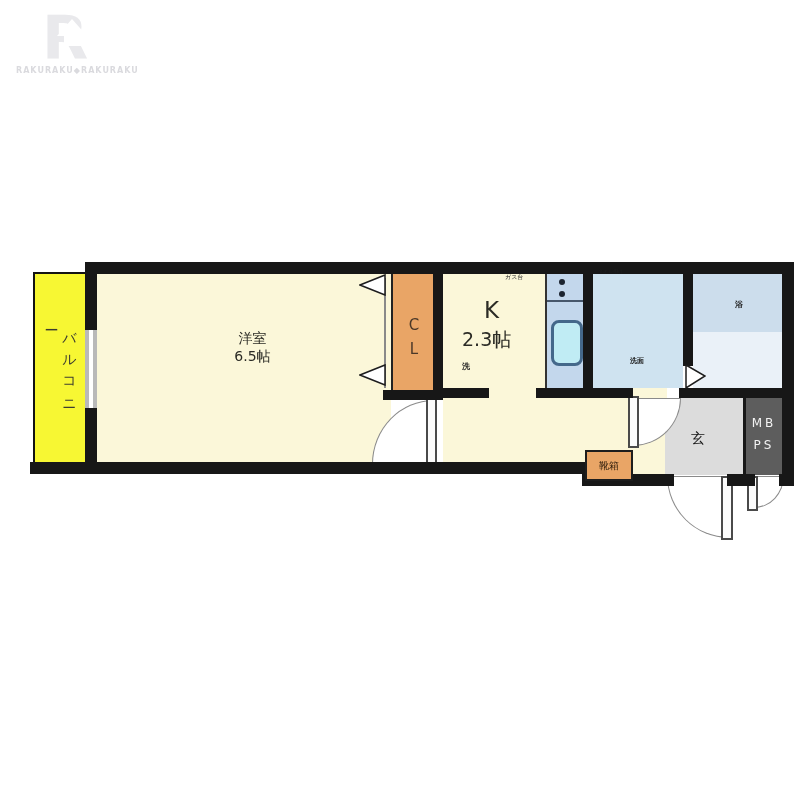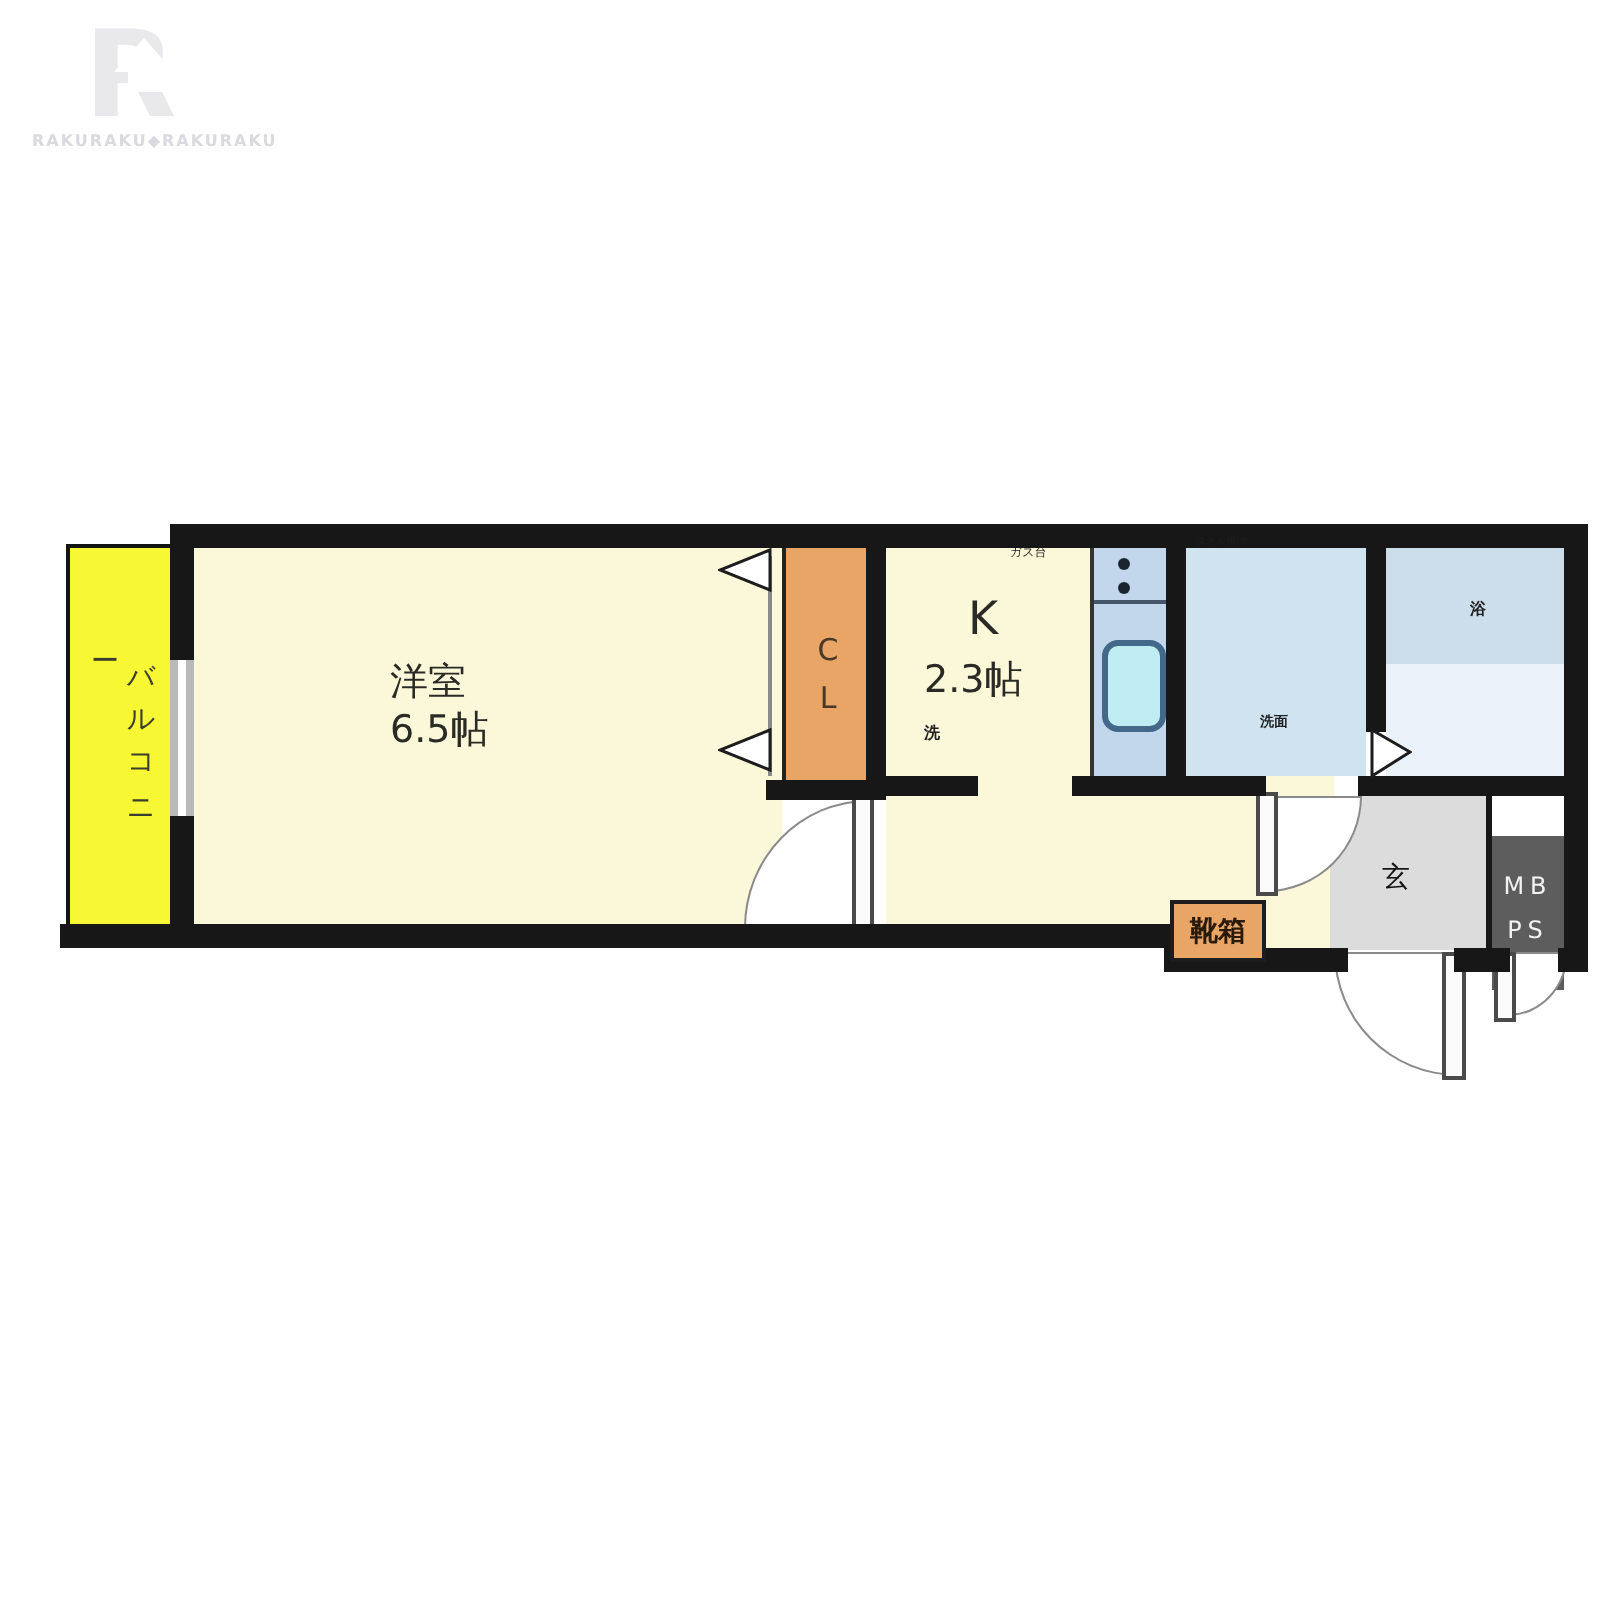--- a/index.html
+++ b/index.html
@@ -19,21 +19,21 @@
   .lbl{position:absolute;z-index:40;color:#2b2b25;}
 
   .floor-balcony{background:#f7f733;border:2px solid #141414;}
   .floor-room{background:#fbf7d9;}
   .floor-cl{background:#e9a566;border-left:2px solid #222;}
   .floor-k{background:#fbf7d9;}
   .floor-wash{background:#cfe3f0;}
   .floor-bath-top{background:#ccddec;}
   .floor-bath-bot{background:#eaf1f8;}
   .floor-genkan{background:#dcdcdc;}
-  .floor-mbps{background:#5d5d5d;margin-top:20px;}
+  .floor-mbps{background:#5d5d5d;}
 
   .v-text{writing-mode:vertical-rl;}
   .v-upright{writing-mode:vertical-rl;text-orientation:upright;}
 
   .window{position:absolute;z-index:35;
     background:linear-gradient(90deg,#b9b9b9 0 4px,#ffffff 4px 8px,#b9b9b9 8px 12px);}
 
   
   .arc{position:absolute;background:#ffffff;border:1px solid #8a8a8a;z-index:25;}
   .leaf{position:absolute;background:#fbfbfb;border:2px solid #4a4a4a;z-index:26;}
@@ -64,21 +64,21 @@
     <div class="logo-house-tri"></div>
     <div class="logo-house-rect"></div>
     <div class="logo-text">RAKURAKU◆RAKURAKU</div>
   </div>
 
   <div class="floor floor-balcony" style="left:33px;top:272px;width:52px;height:192px;">
     <div class="lbl v-text" style="position:absolute;left:50%;top:50%;transform:translate(-50%,-50%);font-size:14px;letter-spacing:7px;color:#3c3c30;">バルコニー</div>
   </div>
 
   <div class="floor floor-room" style="left:97px;top:274px;width:294px;height:188px;"></div>
-  <div class="lbl" style="left:195px;top:330px;width:115px;font-size:19px;line-height:1.25;">
+  <div class="lbl" style="left:195px;top:330px;width:115px;text-align:center;font-size:14px;line-height:1.25;">
     <div>洋室</div>
     <div>6.5帖</div>
   </div>
 
   <div class="floor floor-cl" style="left:391px;top:274px;width:42px;height:118px;">
     <div class="lbl v-upright" style="position:absolute;left:50%;top:56%;transform:translate(-50%,-50%);font-size:15px;letter-spacing:6px;color:#4a3828;">CL</div>
   </div>
 
   <div class="floor floor-k" style="left:443px;top:274px;width:140px;height:114px;"></div>
 
@@ -138,21 +138,21 @@
 
   <div class="fix" style="left:384px;top:278px;width:2px;height:110px;background:#8a8a8a;z-index:24;"></div>
   <svg class="fix" style="left:359px;top:274px;z-index:25;" width="27" height="22" viewBox="0 0 27 22">
     <polygon points="26,1 1,11 26,21" fill="#ffffff" stroke="#1d1d1d" stroke-width="1.5"></polygon>
   </svg>
   <svg class="fix" style="left:359px;top:364px;z-index:25;" width="27" height="22" viewBox="0 0 27 22">
     <polygon points="26,1 1,11 26,21" fill="#ffffff" stroke="#1d1d1d" stroke-width="1.5"></polygon>
   </svg>
 
   <div class="shoebox" style="left:585px;top:450px;width:44px;height:27px;">
-    <div class="tiny" style="position:absolute;left:50%;top:50%;transform:translate(-50%,-50%);font-size:14px;font-weight:bold;color:#2a1a0a;">靴箱</div>
+    <div class="tiny" style="position:absolute;left:50%;top:50%;transform:translate(-50%,-50%);font-size:10px;font-weight:normal;color:#2a1a0a;">靴箱</div>
   </div>
 
   <div class="arc" style="left:372px;top:400px;width:60px;height:62px;border-radius:100% 0 0 0;"></div>
   <div class="leaf" style="left:426px;top:398px;width:7px;height:62px;"></div>
 
   <div class="arc" style="left:633px;top:398px;width:46px;height:46px;border-radius:0 0 100% 0;"></div>
   <div class="leaf" style="left:628px;top:396px;width:7px;height:48px;"></div>
 
   <div class="arc" style="left:667px;top:476px;width:60px;height:60px;border-radius:0 0 0 100%;"></div>
   <div class="leaf" style="left:721px;top:476px;width:8px;height:60px;"></div>

